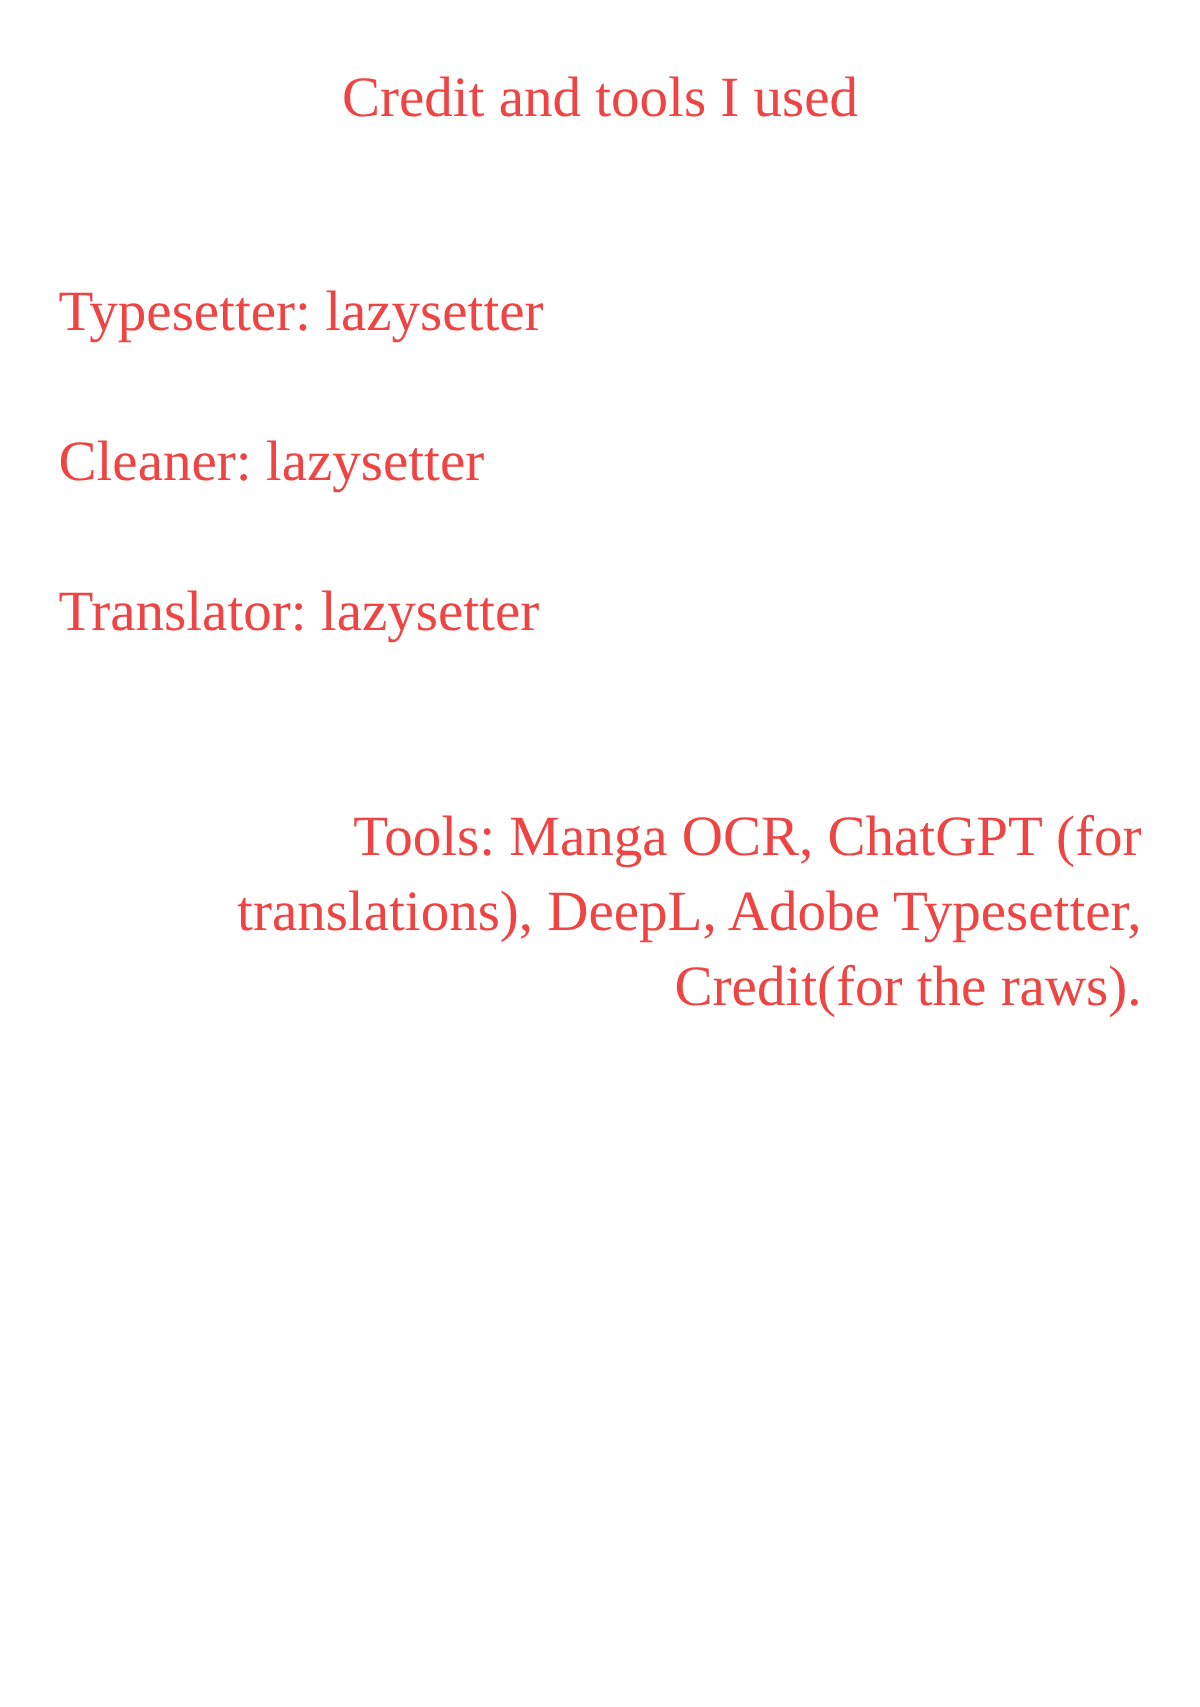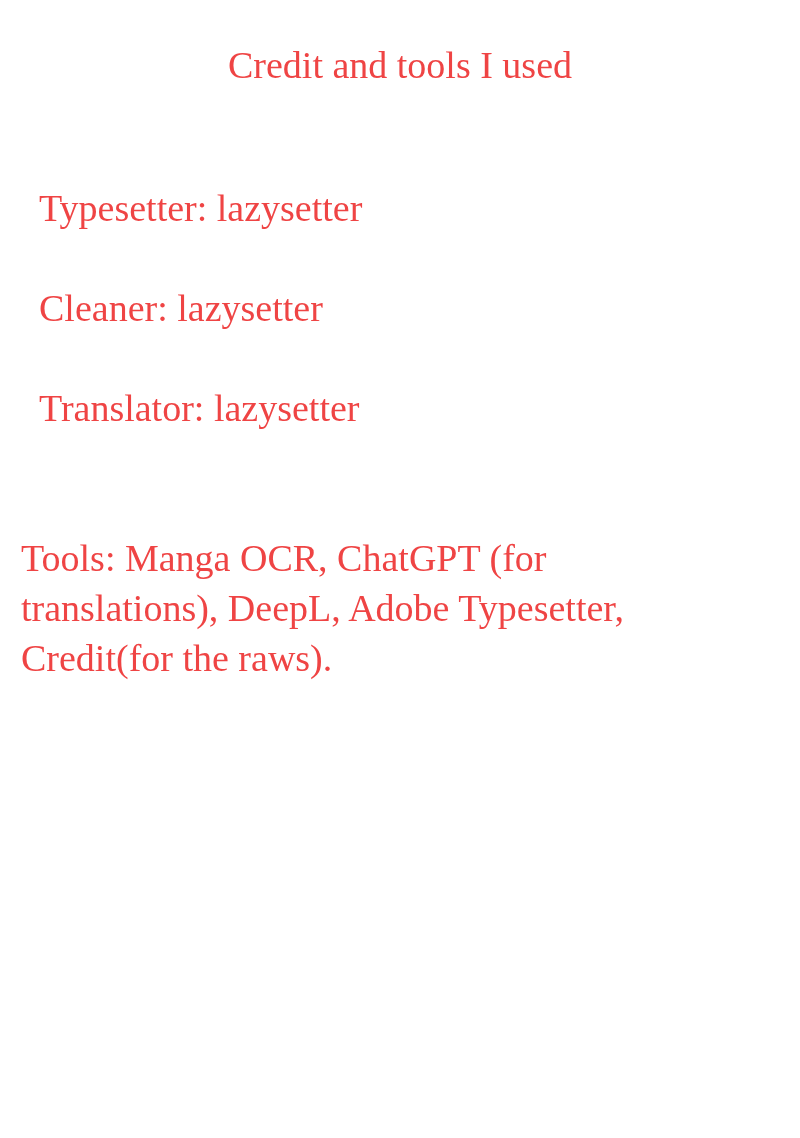--- a/index.html
+++ b/index.html
@@ -38,20 +38,21 @@
   .credit-line.translator { top: 383px; }
   .tools {
     position: absolute;
     left: 21px;
     top: 533px;
     width: 740px;
     line-height: 50px;
   }
   .tools-line {
     white-space: nowrap;
+    text-align: right;
   }
 </style>
 </head>
 <body>
 
 <div class="page">
   <div class="title">Credit and tools I used</div>
 
   <div class="credit-line typesetter">Typesetter: lazysetter</div>
 

